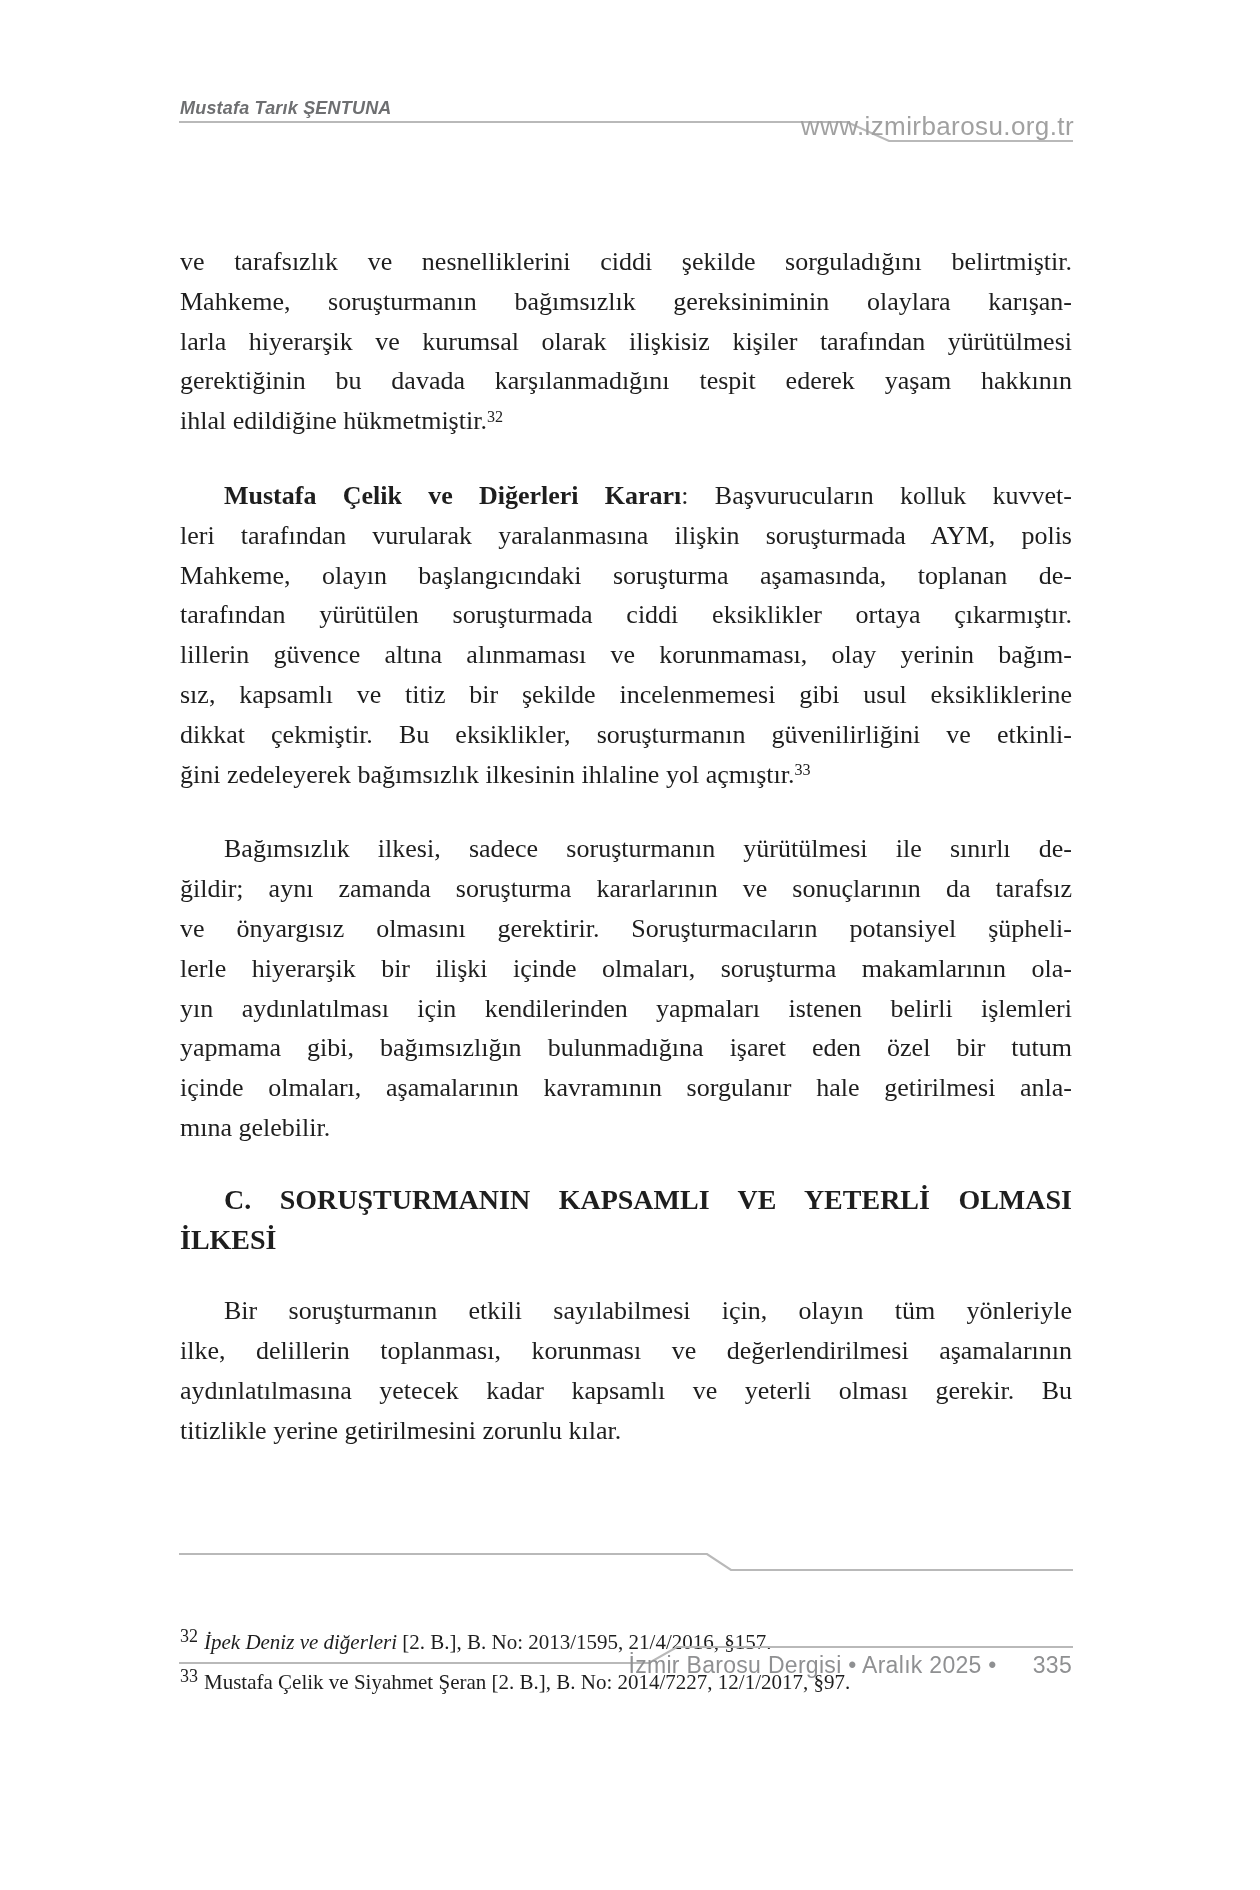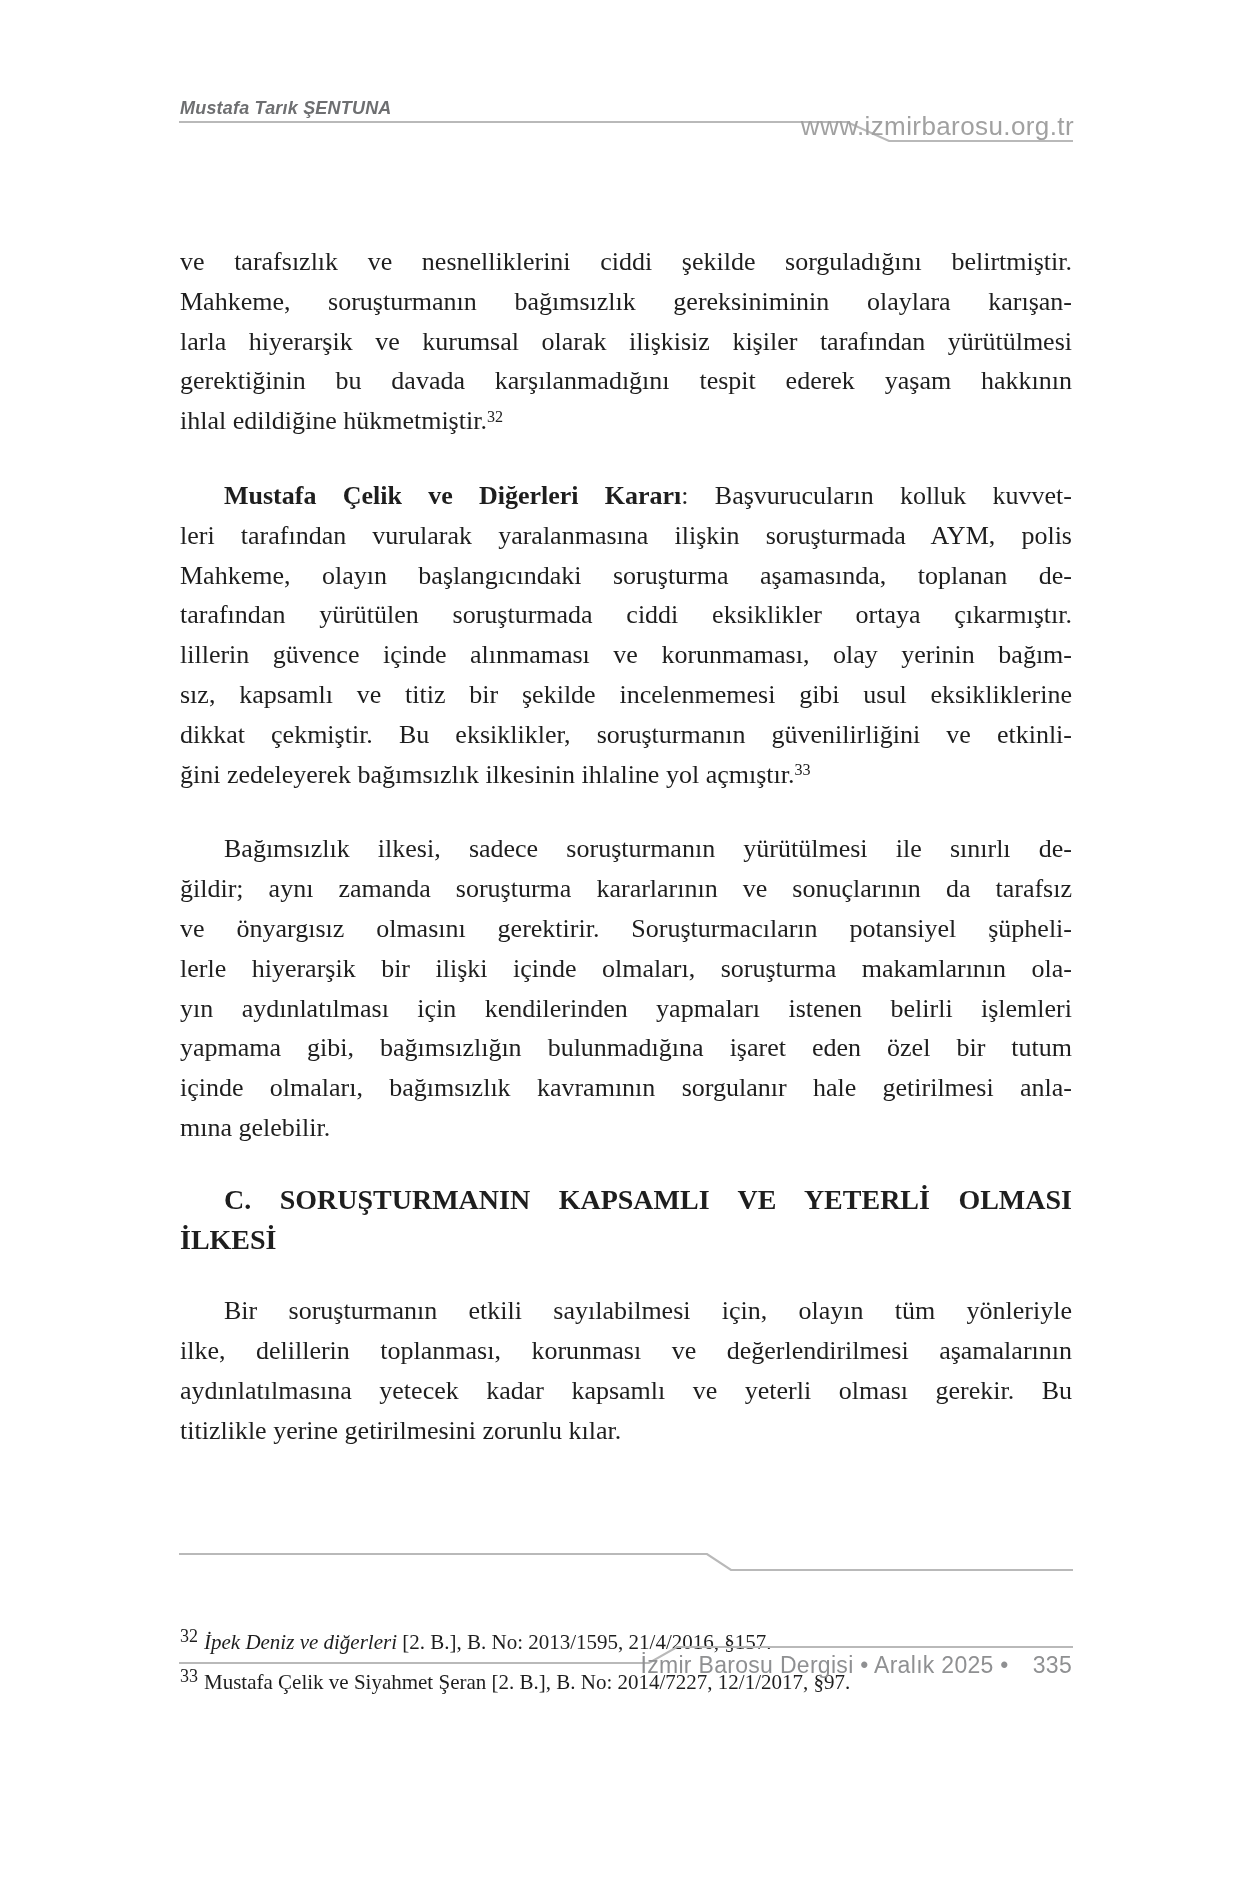--- a/index.html
+++ b/index.html
@@ -53,21 +53,21 @@
   .footnote { margin-bottom: 11px; }
   .fn-num {
     font-size: 18px; position: relative; top: -7px; margin-right: 6px;
   }
   
   .ftr-rule { top: 1642px; }
   .ftr {
     position: absolute; right: 188px; top: 1652px;
     font-family: "Liberation Sans", "DejaVu Sans", sans-serif;
     font-size: 23px; letter-spacing: .3px; color: #8f9092;
-    display: flex; align-items: baseline; gap: 24px; justify-content: center;
+    display: flex; align-items: baseline; gap: 36px; justify-content: center;
   }
   .rule-line { fill: none; stroke: #b9b9b9; stroke-width: 2.2; }
 </style>
 </head>
 <body>
 
 <div class="page">
 
   <div class="hdr-author">Mustafa Tarık ŞENTUNA</div>
 
@@ -84,33 +84,33 @@
         <div class="line">Mahkeme, soruşturmanın bağımsızlık gereksiniminin olaylara karışan-</div>
         <div class="line">larla hiyerarşik ve kurumsal olarak ilişkisiz kişiler tarafından yürütülmesi</div>
         <div class="line">gerektiğinin bu davada karşılanmadığını tespit ederek yaşam hakkının</div>
         <div class="line last">ihlal edildiğine hükmetmiştir.<sup class="bodysup">32</sup></div>
       </div>
       <div class="para body">
         <div class="line first"><b>Mustafa Çelik ve Diğerleri Kararı</b>: Başvurucuların kolluk kuvvet-</div>
         <div class="line">leri tarafından vurularak yaralanmasına ilişkin soruşturmada AYM, polis</div>
         <div class="line">Mahkeme, olayın başlangıcındaki soruşturma aşamasında, toplanan de-</div>
         <div class="line">tarafından yürütülen soruşturmada ciddi eksiklikler ortaya çıkarmıştır.</div>
-        <div class="line">lillerin güvence içinde alınmaması ve korunmaması, olay yerinin bağım-</div>
+        <div class="line">lillerin güvence altına alınmaması ve korunmaması, olay yerinin bağım-</div>
         <div class="line">sız, kapsamlı ve titiz bir şekilde incelenmemesi gibi usul eksikliklerine</div>
         <div class="line">dikkat çekmiştir. Bu eksiklikler, soruşturmanın güvenilirliğini ve etkinli-</div>
         <div class="line last">ğini zedeleyerek bağımsızlık ilkesinin ihlaline yol açmıştır.<sup class="bodysup">33</sup></div>
       </div>
       <div class="para body">
         <div class="line first">Bağımsızlık ilkesi, sadece soruşturmanın yürütülmesi ile sınırlı de-</div>
         <div class="line">ğildir; aynı zamanda soruşturma kararlarının ve sonuçlarının da tarafsız</div>
         <div class="line">ve önyargısız olmasını gerektirir. Soruşturmacıların potansiyel şüpheli-</div>
         <div class="line">lerle hiyerarşik bir ilişki içinde olmaları, soruşturma makamlarının ola-</div>
         <div class="line">yın aydınlatılması için kendilerinden yapmaları istenen belirli işlemleri</div>
         <div class="line">yapmama gibi, bağımsızlığın bulunmadığına işaret eden özel bir tutum</div>
-        <div class="line">içinde olmaları, bağımsızlık kavramının sorgulanır hale getirilmesi anla-</div>
+        <div class="line">içinde olmaları, aşamalarının kavramının sorgulanır hale getirilmesi anla-</div>
         <div class="line last">mına gelebilir.</div>
       </div>
       <div class="para heading">
         <div class="line first">C. SORUŞTURMANIN KAPSAMLI VE YETERLİ OLMASI</div>
         <div class="line last">İLKESİ</div>
       </div>
       <div class="para body">
         <div class="line first">Bir soruşturmanın etkili sayılabilmesi için, olayın tüm yönleriyle</div>
         <div class="line">ilke, delillerin toplanması, korunması ve değerlendirilmesi aşamalarının</div>
         <div class="line">aydınlatılmasına yetecek kadar kapsamlı ve yeterli olması gerekir. Bu</div>

